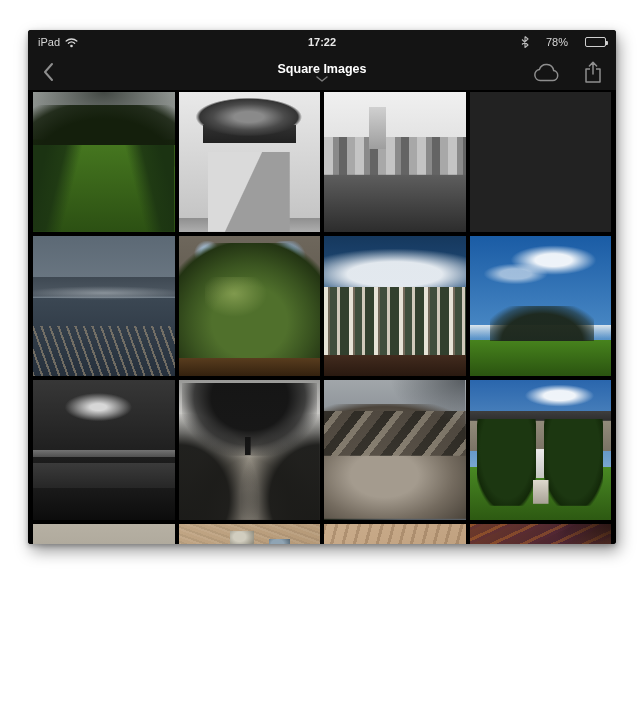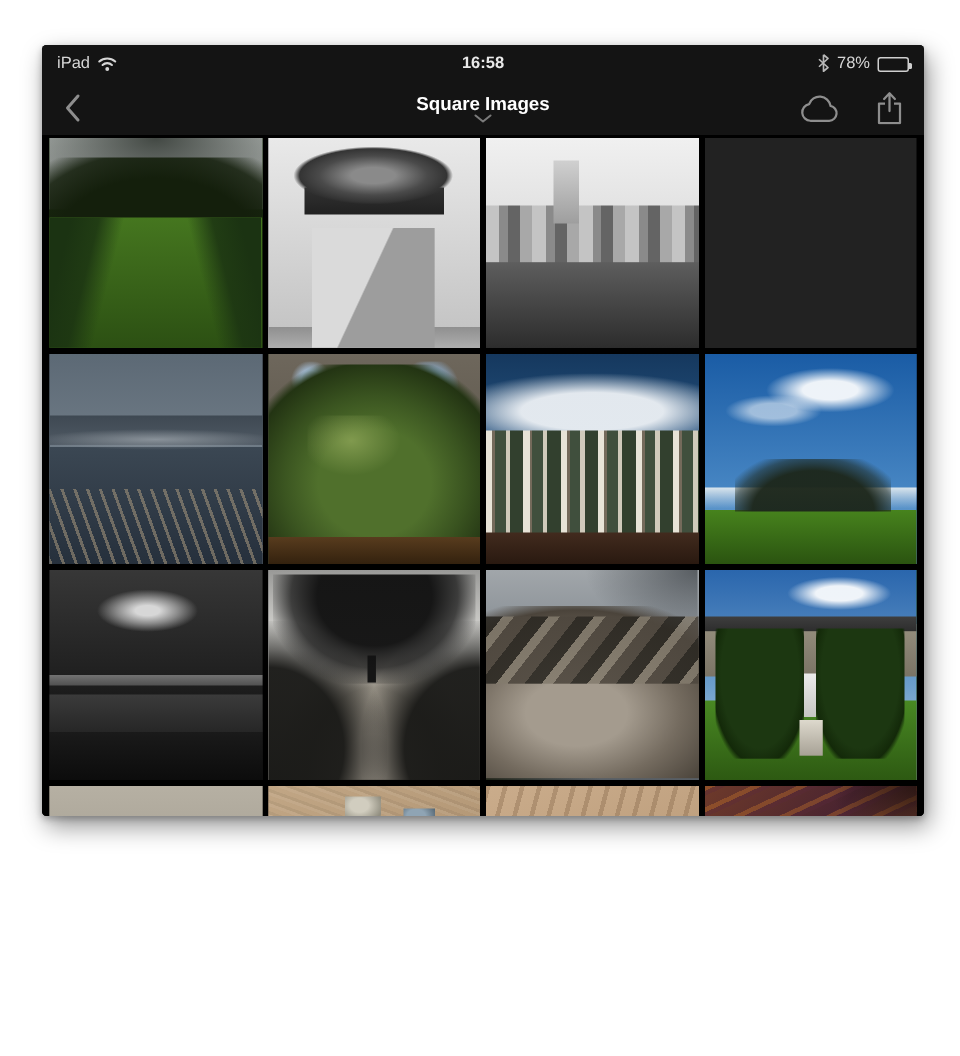--- a/index.html
+++ b/index.html
@@ -13,21 +13,21 @@
     box-shadow:3px 7px 16px rgba(0,0,0,.40), 0 2px 5px rgba(0,0,0,.25);
     display:flex;flex-direction:column;
   }
   
   .status-bar{
     height:24px;background:#141414;display:flex;align-items:center;
     padding:0 10px;color:#d6d6d6;font-size:11px;flex:0 0 auto;
   }
   .sb-left{display:flex;align-items:center;gap:5px;width:170px;}
   .sb-center{flex:1;text-align:center;font-weight:bold;color:#e9e9e9;}
-  .sb-right{display:flex;align-items:flex-end;gap:5px;width:170px;justify-content:flex-end;}
+  .sb-right{display:flex;align-items:center;gap:17px;width:170px;justify-content:flex-end;}
   .battery{width:21px;height:10px;border:1px solid #cfcfcf;border-radius:2px;position:relative;padding:1px;box-sizing:border-box;}
   .battery-fill{height:100%;width:78%;background:#ffffff;border-radius:1px;}
   .battery-tip{position:absolute;right:-3px;top:2.5px;width:2px;height:4px;background:#cfcfcf;border-radius:0 1px 1px 0;}
   
   .nav-bar{
     height:36px;background:#141414;display:flex;align-items:center;
     padding:0 14px;flex:0 0 auto;position:relative;
   }
   .nav-back{display:flex;align-items:center;cursor:pointer;width:80px;}
   .nav-title-wrap{
@@ -174,21 +174,21 @@
 
   <div class="status-bar">
     <div class="sb-left">
       <span>iPad</span>
       <svg width="13" height="11" viewBox="0 0 13 11">
         <path d="M1.2 4 a8 8 0 0 1 10.6 0" fill="none" stroke="#d6d6d6" stroke-width="1.4" stroke-linecap="round"></path>
         <path d="M3.4 6.3 a4.6 4.6 0 0 1 6.2 0" fill="none" stroke="#d6d6d6" stroke-width="1.4" stroke-linecap="round"></path>
         <circle cx="6.5" cy="9" r="1.3" fill="#d6d6d6"></circle>
       </svg>
     </div>
-    <div class="sb-center">16:58</div>
+    <div class="sb-center">17:22</div>
     <div class="sb-right">
       <svg width="8" height="12" viewBox="0 0 8 12">
         <path d="M4 0.5 V11.5 L7 9 L1 3.5 M4 0.5 L7 3 L1 8.5" fill="none" stroke="#b8b8b8" stroke-width="1.1" stroke-linejoin="round"></path>
       </svg>
       <span>78%</span>
       <span class="battery">
         <span class="battery-fill"></span><span class="battery-tip"></span>
       </span>
     </div>
   </div>

